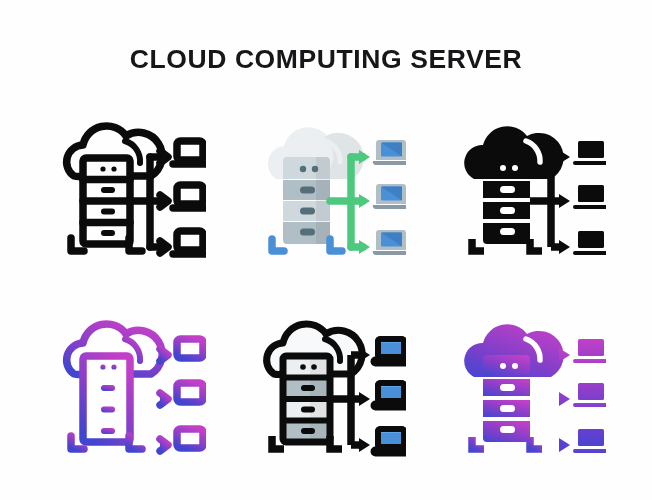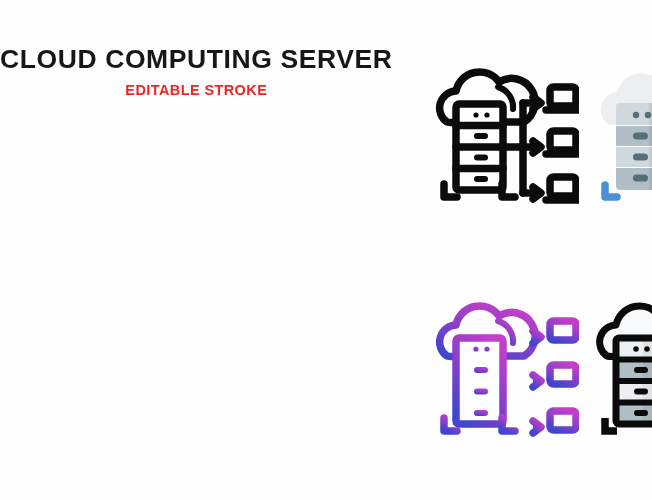--- a/index.html
+++ b/index.html
@@ -14,21 +14,21 @@
     font-family: "Liberation Sans", sans-serif;
     overflow: hidden;
     position: relative;
   }
   .sheet {
     width: 652px;
     height: 500px;
     background: #fefefe;
     box-sizing: border-box;
     display: flex;
-    flex-direction: row;
+    flex-direction: column;
   }
   .header {
     padding-top: 46px;
     text-align: center;
     flex: 0 0 auto;
   }
   .title {
     font-family: "Liberation Sans", sans-serif;
     font-size: 26.5px;
     font-weight: 700;
@@ -67,21 +67,20 @@
     height: 148px;
   }
 </style>
 </head>
 <body>
 
 <div class="sheet" style="background: rgb(254, 254, 254);">
 
   <div class="header">
     <div class="title" style="color: rgb(23, 23, 26);">CLOUD COMPUTING SERVER</div>
-    <div class="subtitle" style="color: rgb(239, 37, 37);">EDITABLE STROKE</div>
   </div>
 
   <div class="grid">
 
     <div class="cell">
       <svg class="icon-svg" viewBox="0 0 160 148">
         <g fill="none" stroke="#0b0b0b" stroke-width="7.5" stroke-linecap="round" stroke-linejoin="round">
 
           <path d="M28 65 a17 17 0 0 1 9 -31 a24 24 0 0 1 43 -9 a22 22 0 0 1 25 40 L37 65 a17 17 0 0 1 -9 0 Z"></path>
 

